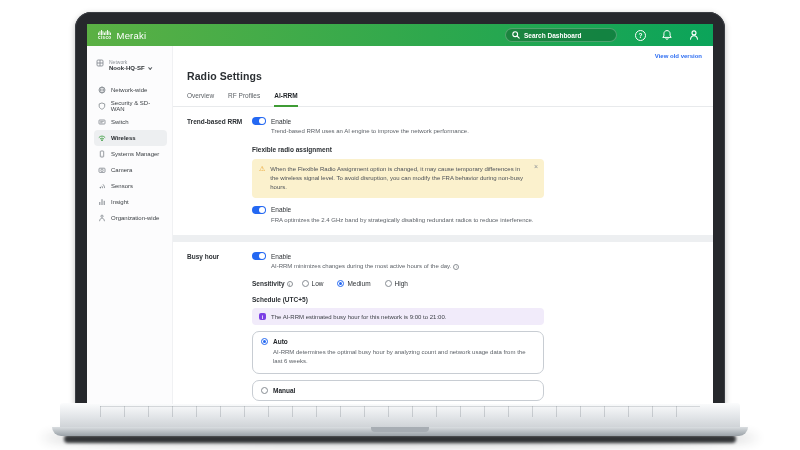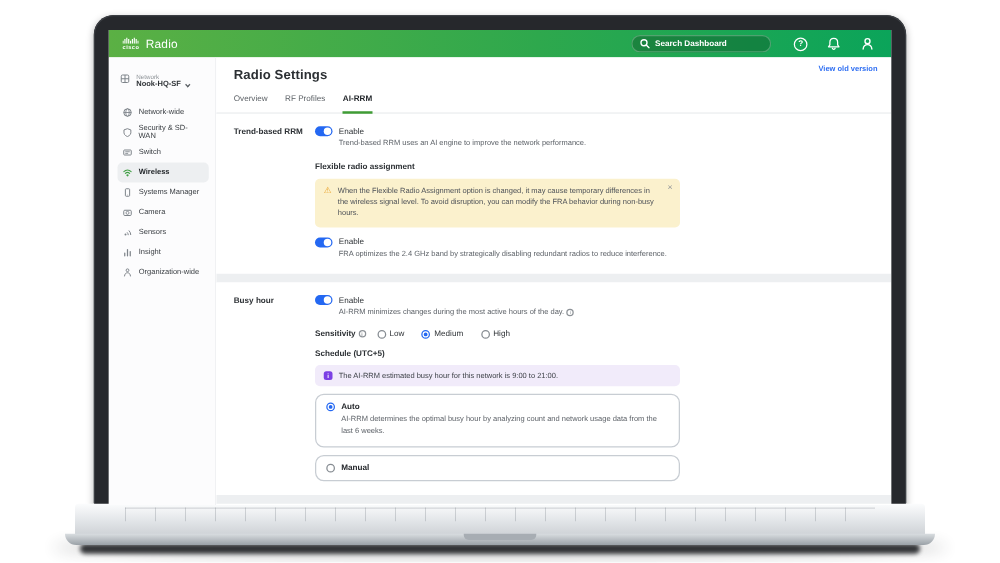--- a/index.html
+++ b/index.html
@@ -56,21 +56,21 @@
   .net-name { font-size:6px; font-weight:bold; color:#2d3135; display:flex; align-items:center; gap:3px; }
   .chev { width:3px; height:3px; border-right:1px solid #5b6065; border-bottom:1px solid #5b6065;
     transform:rotate(45deg) translateY(-1px); display:inline-block; }
   .side-item { display:flex; align-items:center; gap:5px; height:16px; padding:0 4px;
     border-radius:4px; font-size:6px; color:#3c4045; }
   .side-item.active { background:#edeff1; font-weight:bold; color:#1f2327; }
 
   
   .main { flex:1; position:relative; background:#fff; overflow:hidden; }
   .view-old { position:absolute; top:7px; right:11px; font-size:6px; font-weight:bold; color:#2e6ef2; }
-  .m-head { padding:8px 14px 0; }
+  .m-head { padding:24px 14px 0; }
   .page-title { font-size:10.5px; font-weight:bold; color:#2b2f33; letter-spacing:.1px; }
   .tabs { display:flex; gap:14px; padding:10px 14px 0; border-bottom:1px solid #e8eaec; }
   .tab { font-size:6.5px; color:#5c6166; padding-bottom:6px; }
   .tab.active { color:#1f2327; font-weight:bold; border-bottom:2px solid #3f9c35; margin-bottom:-1px; }
 
   .section { display:flex; padding:10px 12px 11px 14px; background:#fff; }
   .sec-label { flex:0 0 65px; width:65px; font-size:6.5px; font-weight:bold; color:#2d3135; padding-top:1px; }
   .sec-body { width:292px; flex:0 0 auto; }
   .band { height:7px; background:#edeff1; }
 
@@ -139,21 +139,21 @@
                 <rect x="4.5" y="1.2" width="0.9" height="3.8"></rect>
               <rect x="6" y="2.6" width="0.9" height="2.4"></rect>
                 <rect x="7.5" y="1.2" width="0.9" height="3.8"></rect>
               <rect x="9" y="0" width="0.9" height="5"></rect>
                 <rect x="10.5" y="1.2" width="0.9" height="3.8"></rect>
               <rect x="12" y="2.6" width="0.9" height="2.4"></rect>
             </g>
           </svg>
           <span class="cisco-word">cisco</span>
         </div>
-        <span class="meraki">Radio</span>
+        <span class="meraki">Meraki</span>
       </div>
 
       <div class="search">
         <svg width="8" height="8" viewBox="0 0 8 8">
           <circle cx="3.2" cy="3.2" r="2.4" fill="none" stroke="#ffffff" stroke-width="1.1"></circle>
           <path d="M5 5l2.2 2.2" stroke="#ffffff" stroke-width="1.1" stroke-linecap="round"></path>
         </svg>
         <span class="search-text">Search Dashboard</span>
       </div>
 

